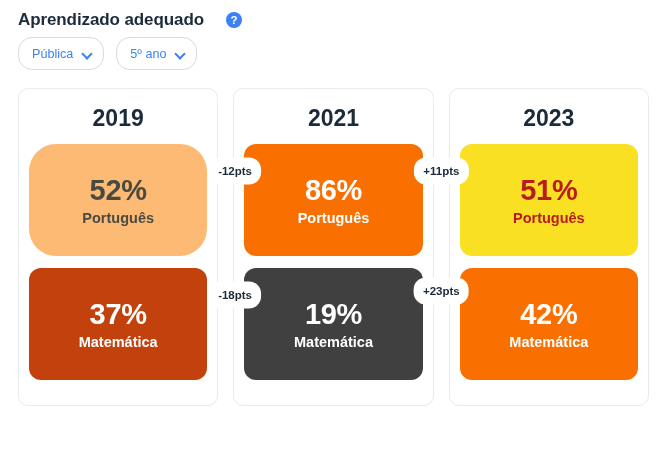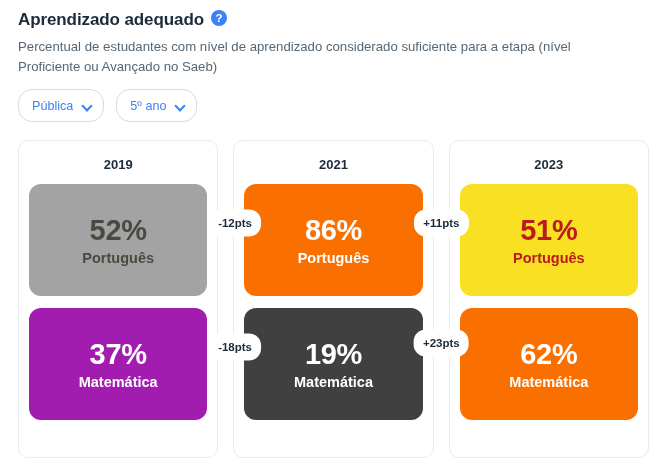--- a/index.html
+++ b/index.html
@@ -17,22 +17,22 @@
   }
 
   .panel {
     padding: 10px 18px 0 18px;
     box-sizing: border-box;
   }
 
   
   .title-row {
     display: flex;
-    align-items: flex-start;
-    gap: 7px;
+    align-items: center;
+    gap: 22px;
     margin: 0 0 7px 0;
   }
   .title {
     font-size: 17px;
     font-weight: bold;
     color: #1b2b3a;
     letter-spacing: -0.1px;
     line-height: 20px;
   }
   .help-icon {
@@ -110,21 +110,21 @@
     background: #ffffff;
     border: 1px solid #e7eaee;
     border-radius: 10px;
     padding: 16px 10px 0 10px;
     box-sizing: border-box;
     position: relative;
     min-height: 318px;
   }
   .year-label {
     text-align: center;
-    font-size: 13px;
+    font-size: 23px;
     font-weight: bold;
     color: #1b2b3a;
     margin-bottom: 12px;
   }
   .metric-card {
     border-radius: 12px;
     height: 112px;
     display: flex;
     flex-direction: column;
     align-items: center;
@@ -166,42 +166,41 @@
 </head>
 <body>
 
 <div class="panel">
 
   <div class="title-row">
     <span class="title">Aprendizado adequado</span>
     <span class="help-icon">?</span>
   </div>
 
-  <div class="subtitle">Percentual de estudantes com nível de aprendizado considerado suficiente para a etapa (nível Proficiente ou Avançado no Saeb)</div>
 
   <div class="filters">
     <div class="select-pill">
       <span>Pública</span>
       <span class="chev"></span>
     </div>
     <div class="select-pill">
       <span>5º ano</span>
       <span class="chev"></span>
     </div>
   </div>
 
   <div class="columns">
 
     <div class="year-col">
       <div class="year-label">2019</div>
-      <div class="metric-card" style="background:#a3a3a3;color:#4a4a42;">
+      <div class="metric-card" style="background:#fdba74;color:#4a4a42;border-radius:27px;">
         <div class="metric-value">52%</div>
         <div class="metric-label">Português</div>
       </div>
-      <div class="metric-card" style="background:#a21caf;color:#ffffff;">
+      <div class="metric-card" style="background:#c2410c;color:#ffffff;">
         <div class="metric-value">37%</div>
         <div class="metric-label">Matemática</div>
       </div>
     </div>
 
     <div class="year-col">
       <div class="year-label">2021</div>
       <div class="metric-card" style="background:#F97000;color:#ffffff;">
         <div class="metric-value">86%</div>
         <div class="metric-label">Português</div>
@@ -212,21 +211,21 @@
       </div>
     </div>
 
     <div class="year-col">
       <div class="year-label">2023</div>
       <div class="metric-card" style="background:#F9E023;color:#b91c1c;">
         <div class="metric-value">51%</div>
         <div class="metric-label">Português</div>
       </div>
       <div class="metric-card" style="background:#F97000;color:#ffffff;">
-        <div class="metric-value">62%</div>
+        <div class="metric-value">42%</div>
         <div class="metric-label">Matemática</div>
       </div>
     </div>
 
     <div class="delta-badge" style="left:34.4%; top:83px;">-12pts</div>
     <div class="delta-badge" style="left:67.1%; top:83px;">+11pts</div>
     <div class="delta-badge" style="left:34.4%; top:207px;">-18pts</div>
     <div class="delta-badge" style="left:67.1%; top:203px;">+23pts</div>
 
   </div>

